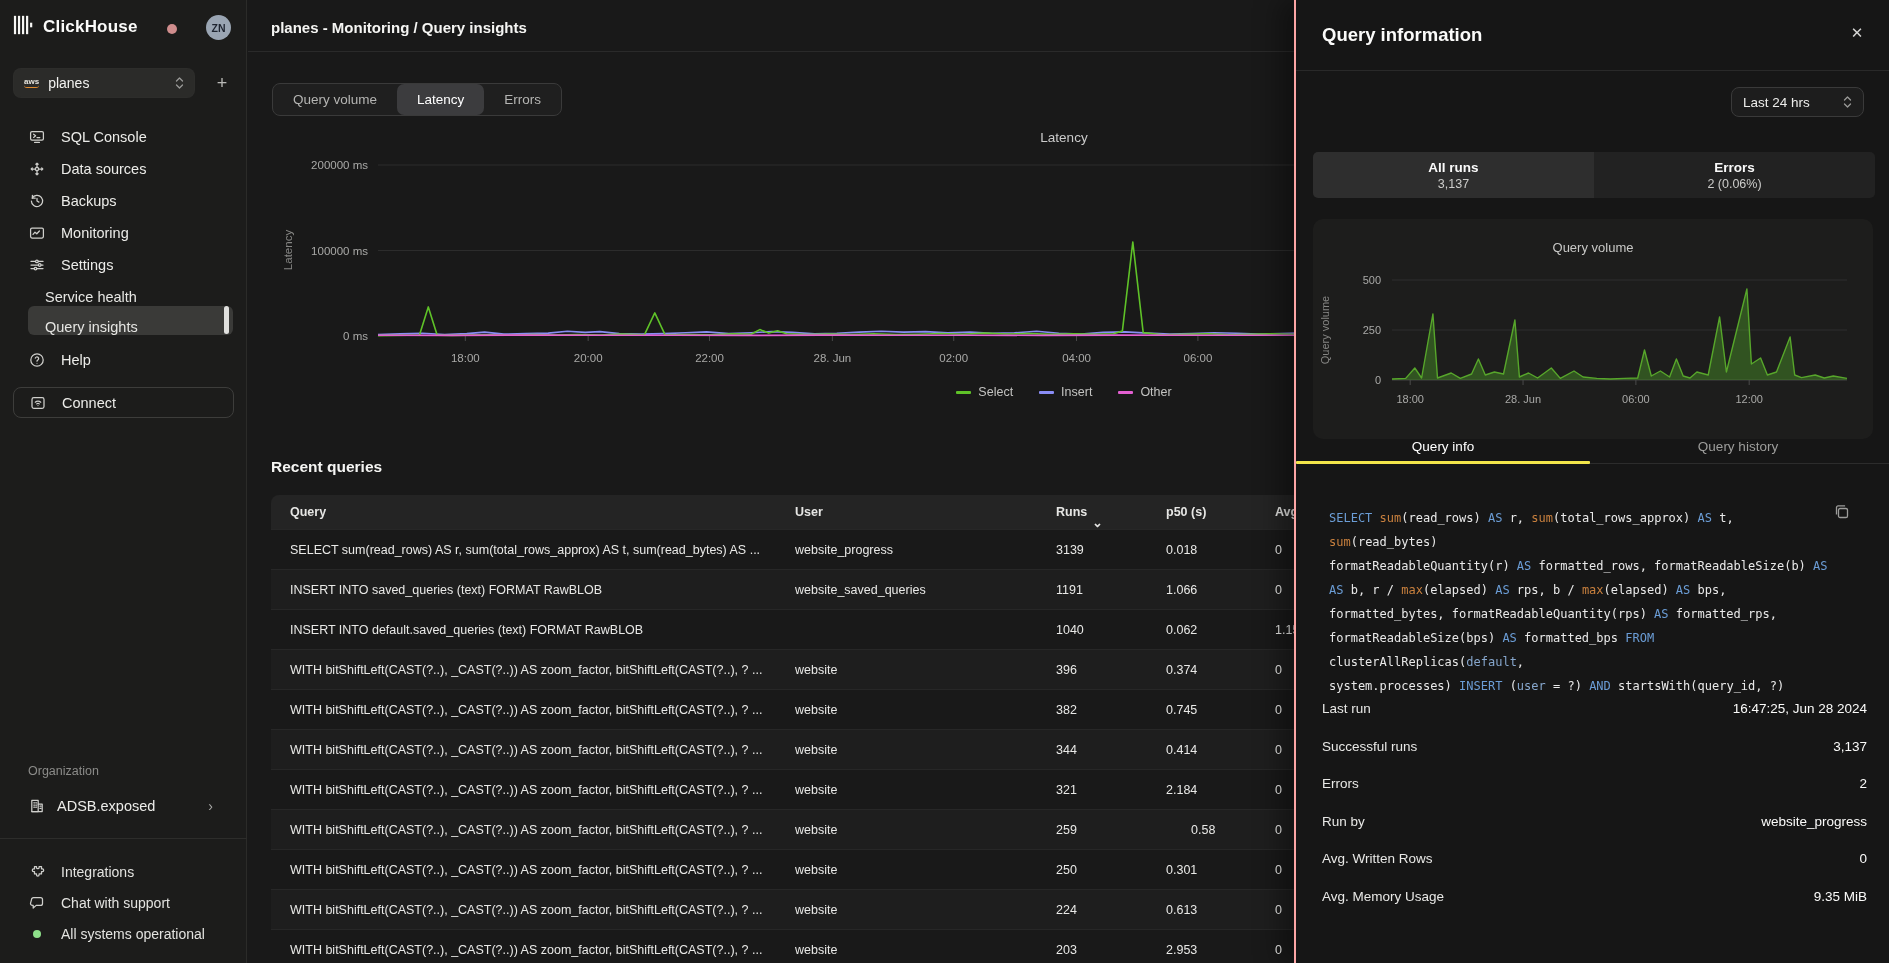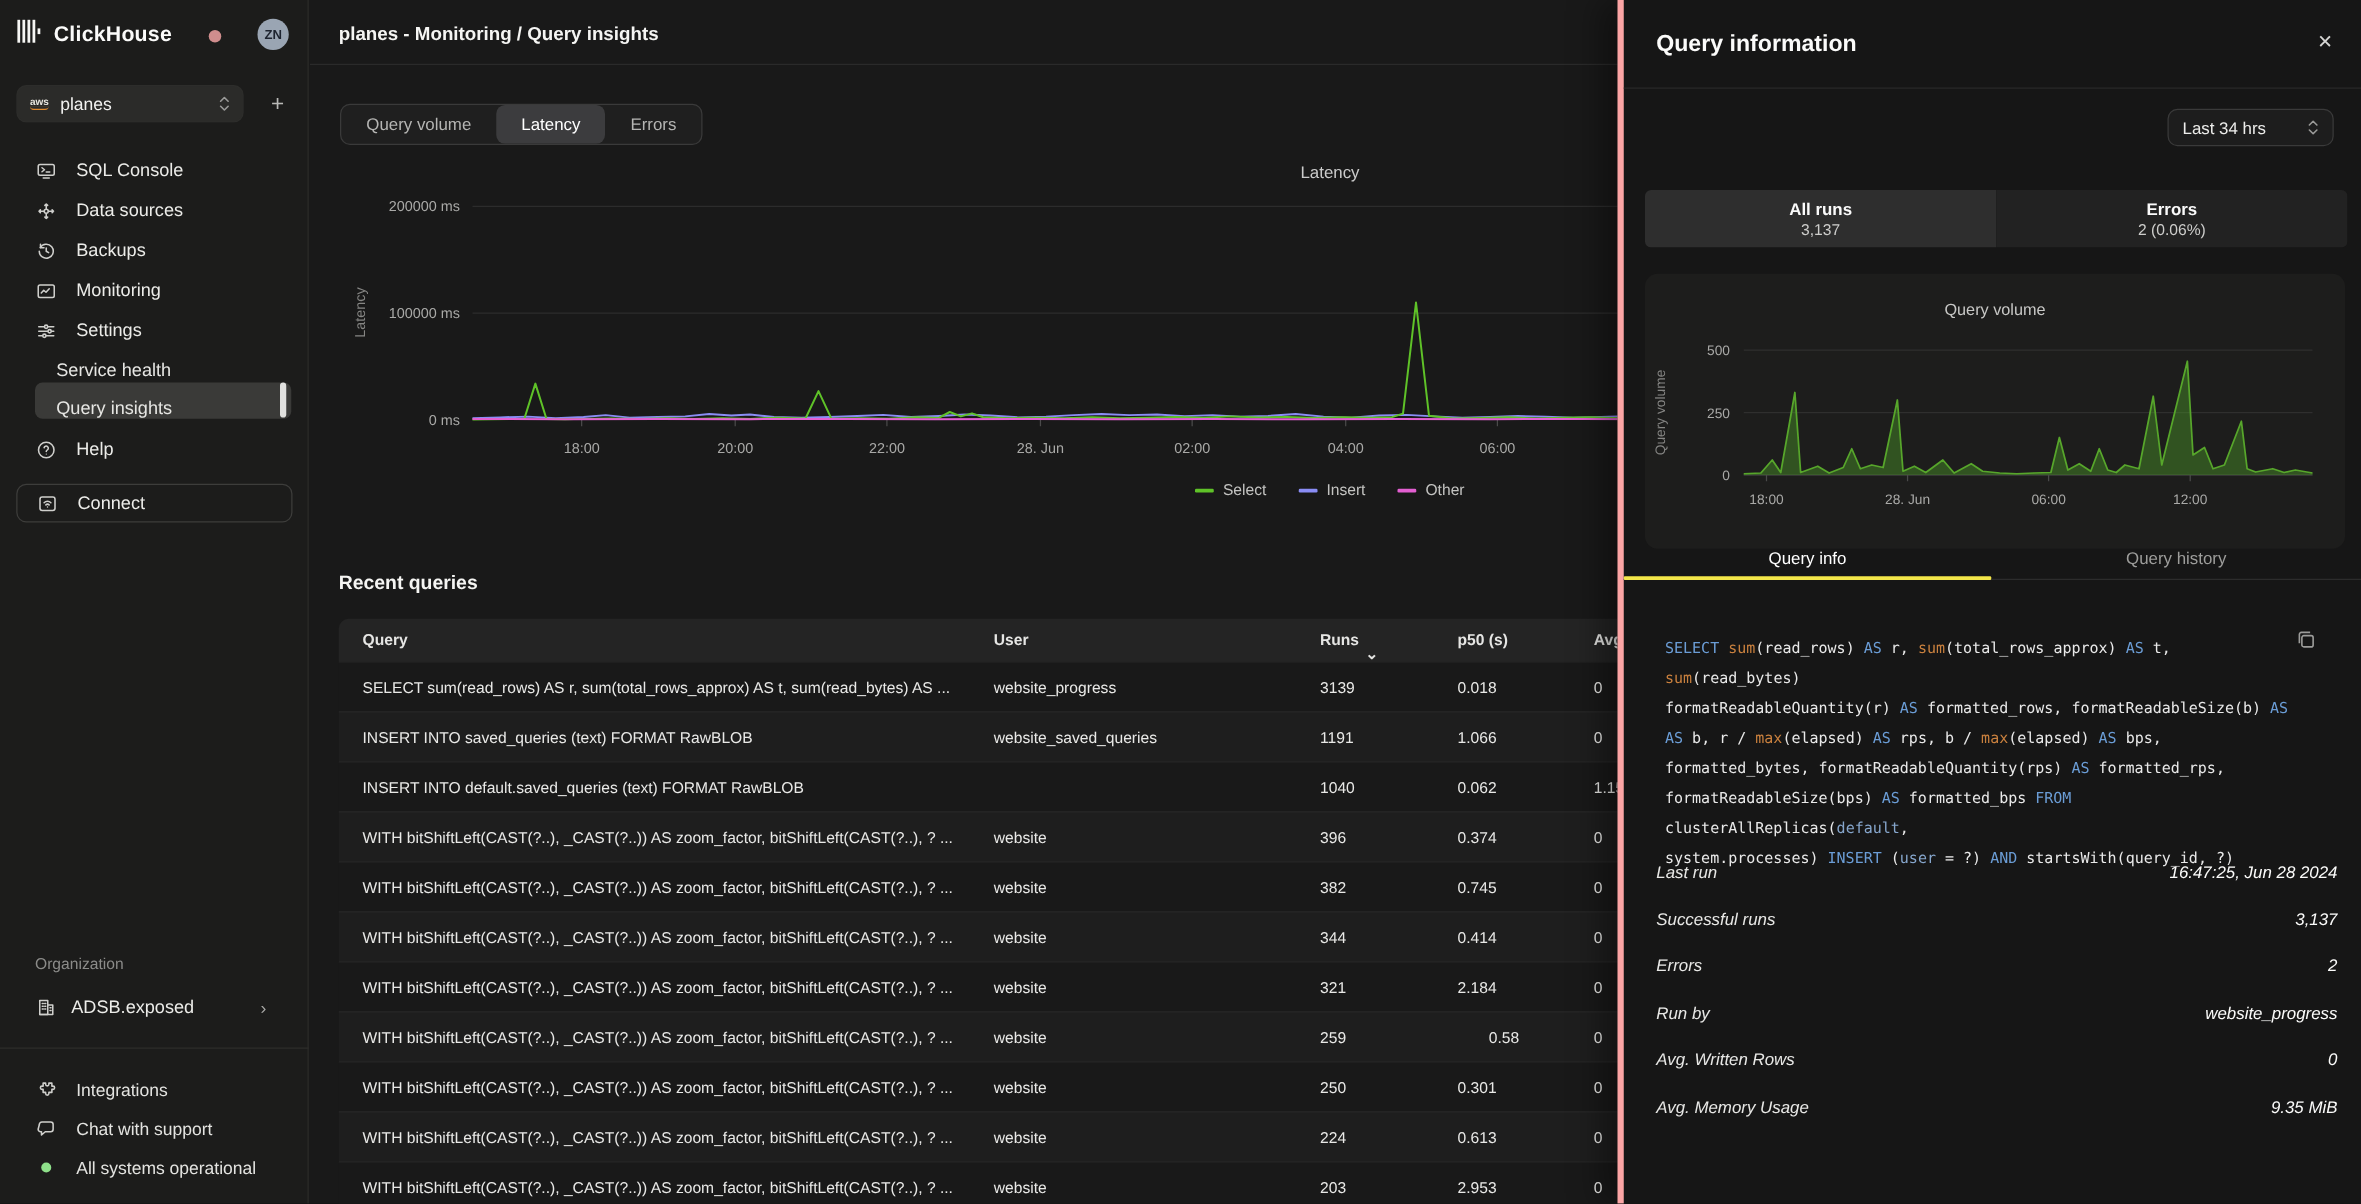--- a/index.html
+++ b/index.html
@@ -65,21 +65,21 @@
   .t-header{position:relative;height:34px;background:#242424;border-radius:8px 8px 0 0;}
   .t-header span{position:absolute;top:10px;font-size:12.5px;font-weight:700;color:#e6e6e4;}
   .t-row{position:relative;height:40px;border-top:1px solid #272727;cursor:pointer;}
   .t-row.odd{background:#191919;}
   .t-row.even{background:#1e1e1e;}
   .t-row span{position:absolute;top:13px;font-size:12.5px;color:#e9e9e7;white-space:nowrap;}
   .sort-car{color:#9f9f9d;font-size:10px;margin-left:5px;}
 
   
   #panel{position:absolute;left:1294px;top:0;width:595px;height:963px;background:#161616;
-         border-left:5px solid #fca5a5;box-shadow:-14px 0 24px rgba(0,0,0,.35);}
+         border-left:2px solid #fca5a5;box-shadow:-14px 0 24px rgba(0,0,0,.35);}
   .p-title{position:absolute;left:26px;top:24px;font-size:18.5px;font-weight:700;color:#fbfbfa;}
   .p-close{position:absolute;left:550px;top:22px;width:22px;height:22px;color:#d6d6d4;font-size:15px;
            display:flex;align-items:center;justify-content:center;cursor:pointer;}
   .p-divider{position:absolute;left:0;top:70px;width:595px;border-top:1px solid #292929;}
   .time-select{position:absolute;left:435px;top:87px;width:133px;height:30px;background:#1d1d1d;border:1px solid #3a3a3a;
       border-radius:8px;display:flex;align-items:center;padding:0 11px;cursor:pointer;}
   .time-select .val{flex:1;font-size:13.5px;color:#ededeb;}
   .runs-seg{position:absolute;left:17px;top:152px;width:562px;height:46px;display:flex;border-radius:5px;overflow:hidden;}
   .runs-tab{flex:1;display:flex;flex-direction:column;align-items:center;justify-content:center;gap:2px;cursor:pointer;}
   .runs-tab .rt-l{font-size:13.5px;font-weight:700;color:#fafafa;}
@@ -92,21 +92,21 @@
   .info-tab{position:absolute;top:3px;font-size:13.5px;cursor:pointer;}
   .info-tab.active{color:#ffffff;}
   .info-tab.inactive{color:#9d9d9b;}
   .tab-underline{position:absolute;left:0;top:25px;width:294px;height:3px;background:#f3e64a;border-radius:1px;}
   #code-block{position:absolute;left:33px;top:506px;width:512px;
       font-family:"DejaVu Sans Mono","Liberation Mono",monospace;font-size:12px;line-height:24px;color:#e9e9e9;}
   .ck-k{color:#6b9dd6;} .ck-f{color:#c9803e;} .ck-i{color:#86a6cc;} .ck-p{color:#e9e9e9;}
   .copy-btn{position:absolute;left:537px;top:503px;width:18px;height:18px;cursor:pointer;}
   .copy-btn svg{stroke:#9c9c9a;fill:none;stroke-width:1.3;}
   #stats{position:absolute;left:17px;top:690px;width:562px;}
-  .stat-row{height:37.5px;display:flex;align-items:flex-start;justify-content:space-between;padding:0 8px 0 9px;font-style:italic;}
+  .stat-row{height:37.5px;display:flex;align-items:center;justify-content:space-between;padding:0 8px 0 9px;}
   .stat-l{font-size:13.5px;color:#e8e8e6;}
   .stat-v{font-size:13.5px;color:#fbfbfa;}
   svg text{font-family:"Liberation Sans",sans-serif;}
 </style>
 </head>
 <body>
 
 <div id="app">
 
   <div id="sidebar">
@@ -390,21 +390,21 @@
         </div>
       </div>
   </div>
 
   <div id="panel">
     <div class="p-title">Query information</div>
     <div class="p-close">✕</div>
     <div class="p-divider"></div>
 
     <div class="time-select">
-      <span class="val">Last 34 hrs</span>
+      <span class="val">Last 24 hrs</span>
       <span class="updown">
         <svg width="9" height="14" viewBox="0 0 9 14">
             <path d="M1.5 5l3-3 3 3M1.5 9l3 3 3-3" stroke="#9a9a98" fill="none" stroke-width="1.3" stroke-linecap="round" stroke-linejoin="round"></path>
           </svg>
       </span>
     </div>
 
     <div class="runs-seg" id="runs-seg">
         <div class="runs-tab active">
           <div class="rt-l">All runs</div>

